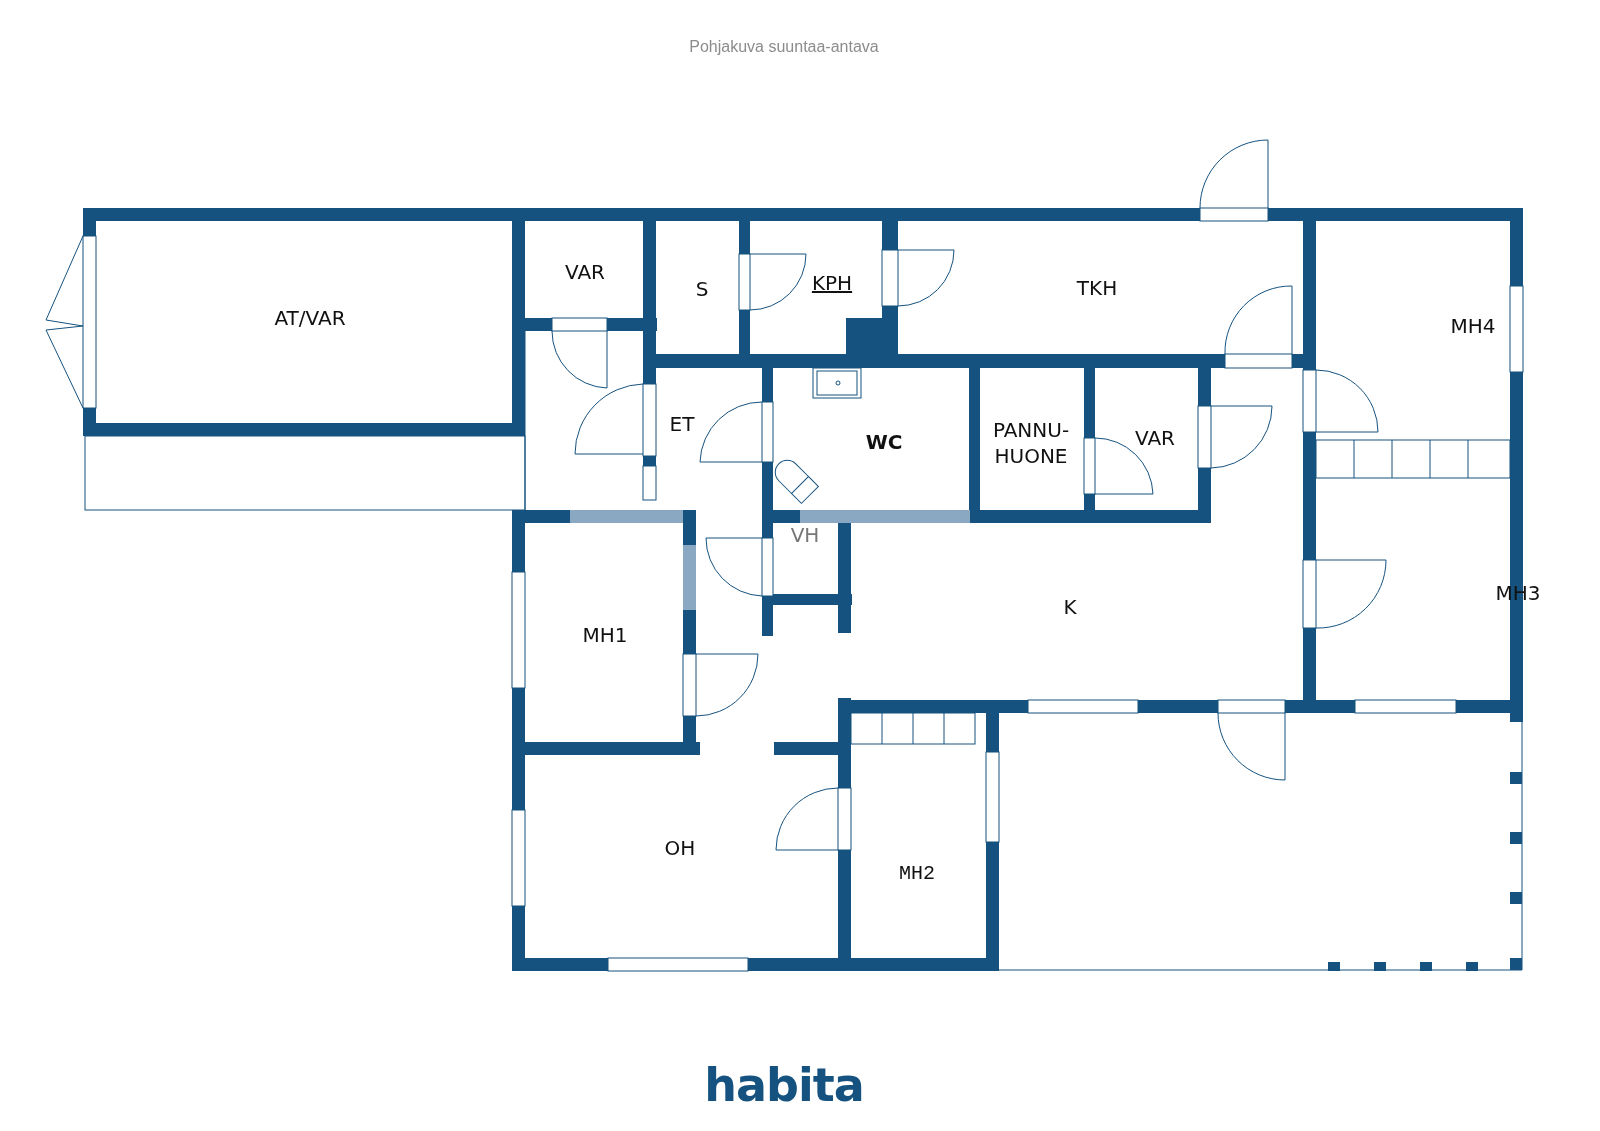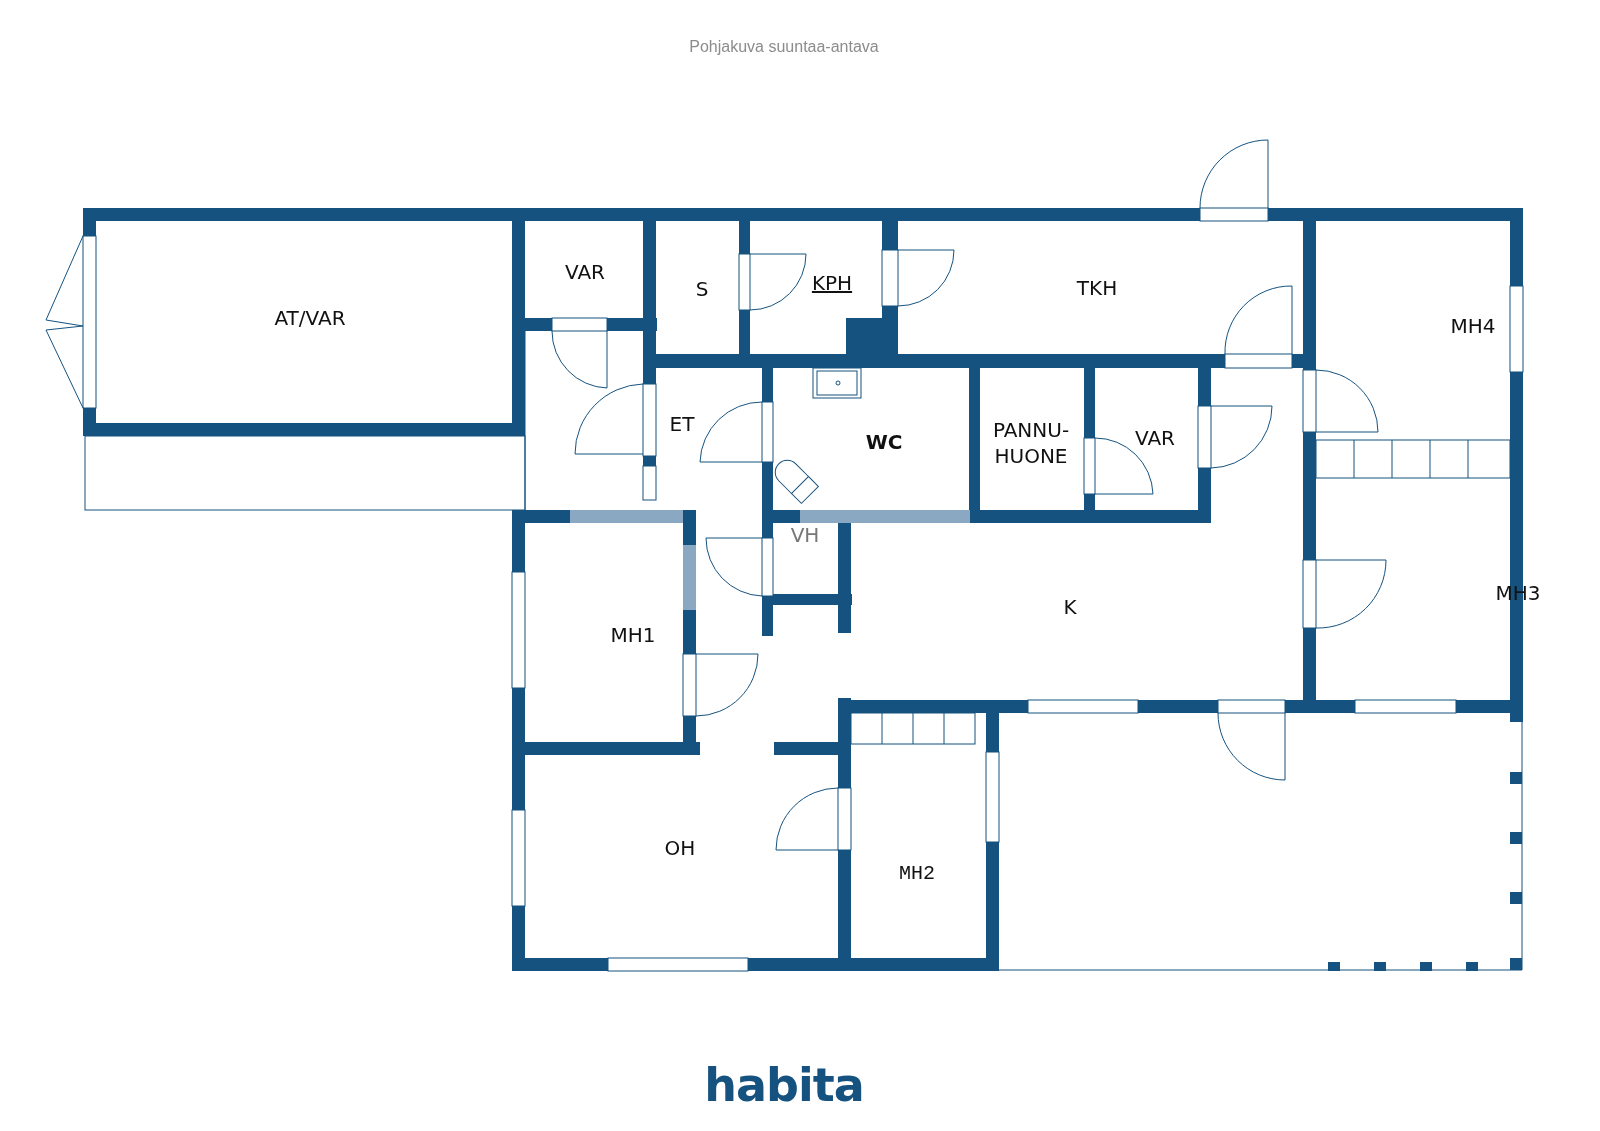--- a/index.html
+++ b/index.html
@@ -211,17 +211,17 @@
 <div class="lbl" style="left:1097px;top:288px;">TKH</div>
 <div class="lbl" style="left:1473px;top:326px;">MH4</div>
 <div class="lbl" style="left:682px;top:424px;">ET</div>
 <div class="lbl" style="left:884px;top:442px;font-weight:bold;">WC</div>
 <div class="lbl" style="left:1031px;top:443px;white-space:pre;">PANNU-
 HUONE</div>
 <div class="lbl" style="left:1155px;top:438px;">VAR</div>
 <div class="lbl grey" style="left:805px;top:535px;">VH</div>
 <div class="lbl" style="left:1070px;top:607px;">K</div>
 <div class="lbl" style="left:1494px;top:593px;margin-left:24px;">MH3</div>
-<div class="lbl" style="left:605px;top:635px;margin-left:28px;">MH1</div>
+<div class="lbl" style="left:605px;top:635px;">MH1</div>
 <div class="lbl" style="left:680px;top:848px;">OH</div>
 <div class="lbl" style="left:917px;top:874px;font-family:Liberation Mono, monospace;">MH2</div>
 
 <div class="logo">habita</div>
 
 </body></html>

